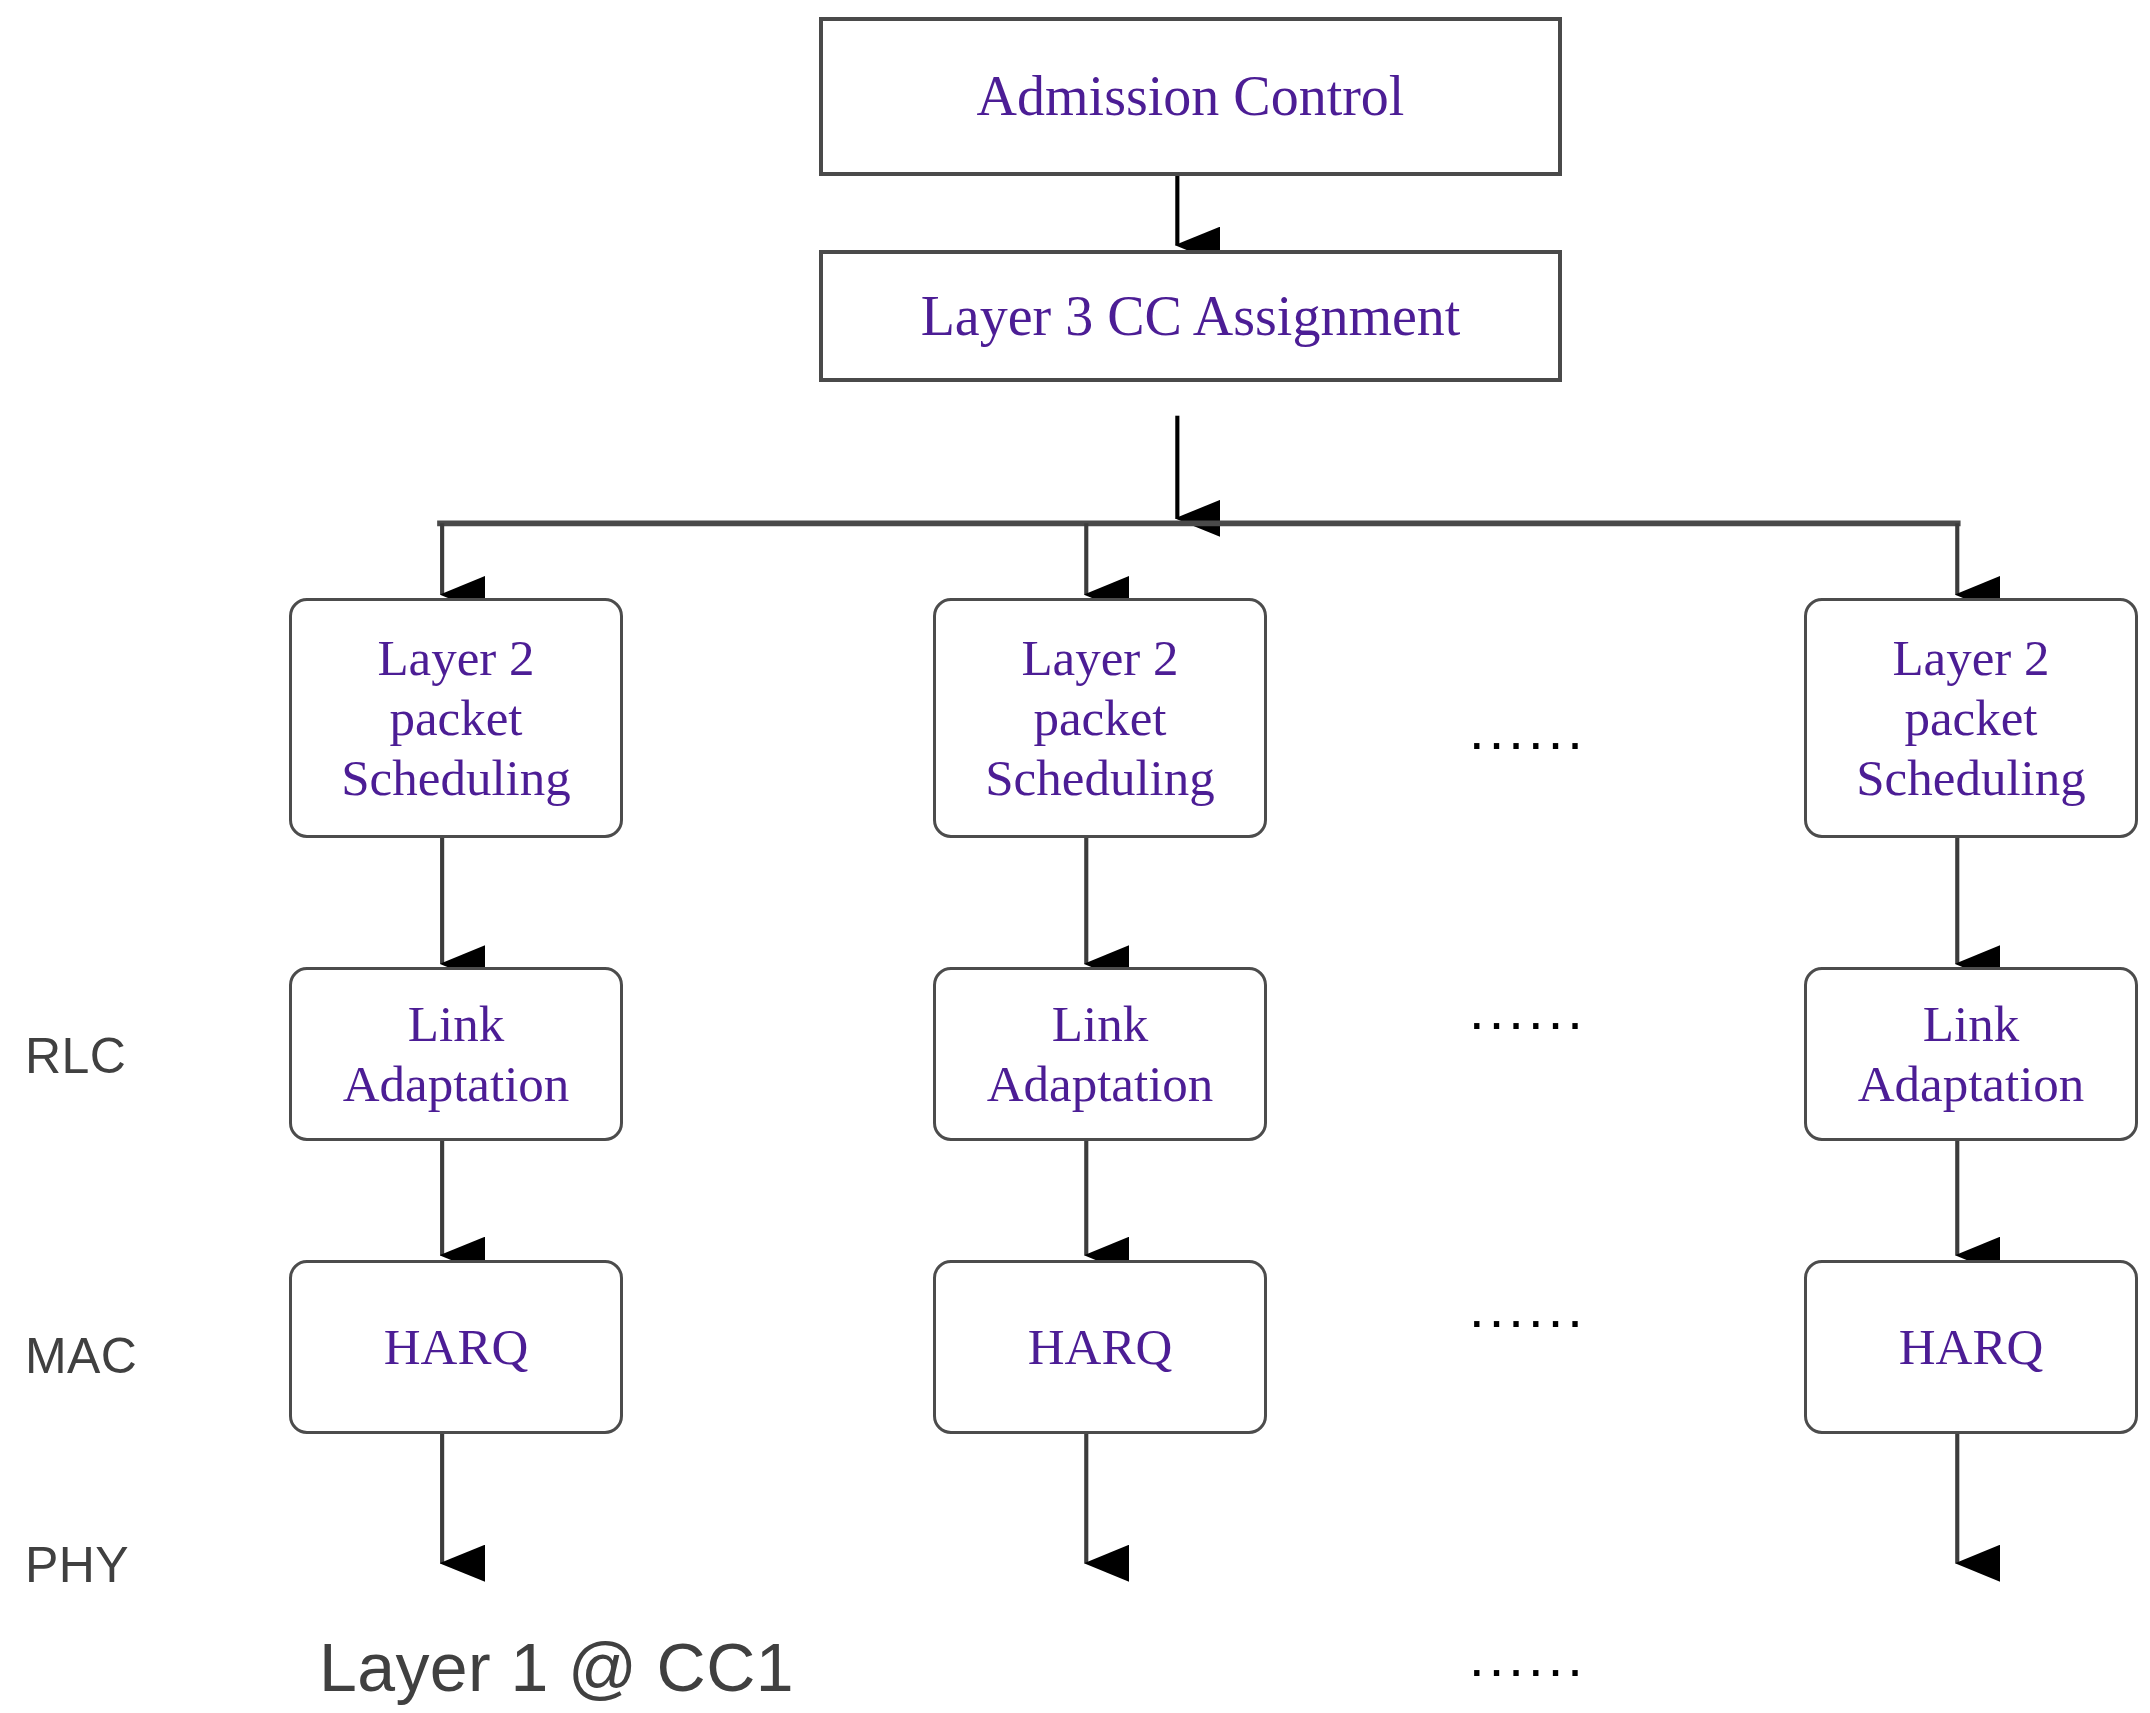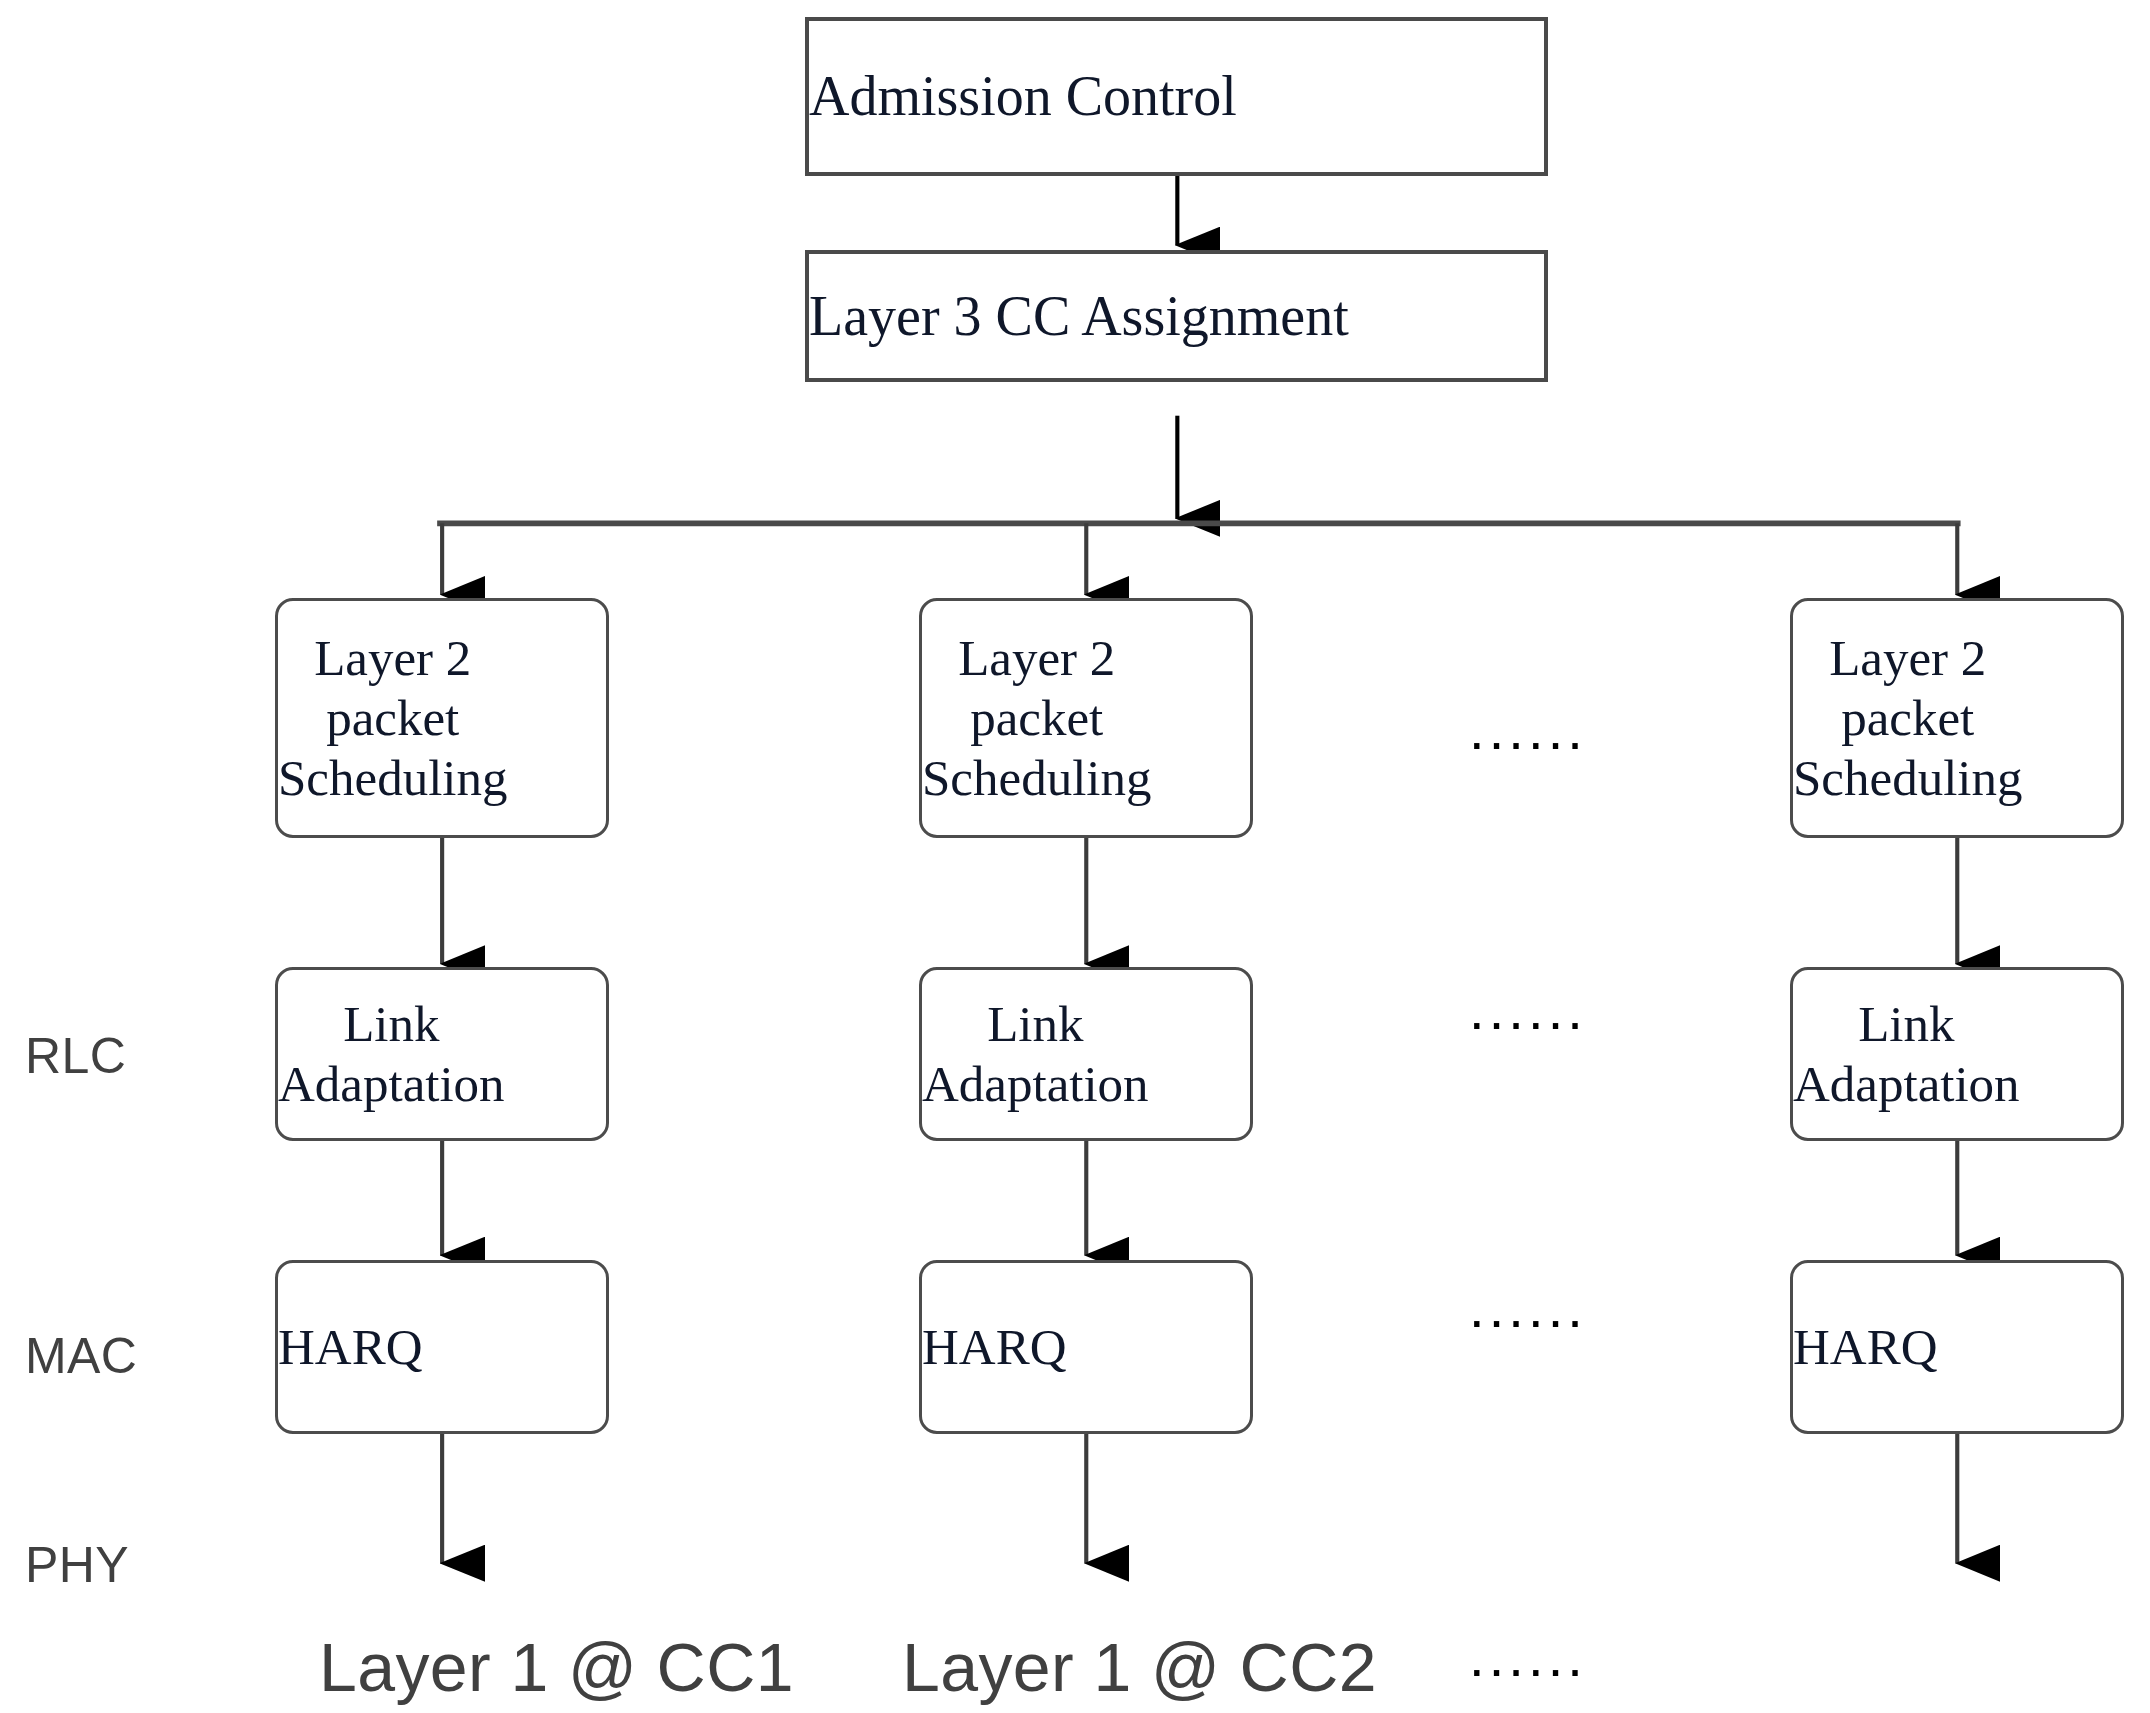--- a/index.html
+++ b/index.html
@@ -17,24 +17,25 @@
   }
 
   
   .node {
     position: absolute;
     box-sizing: border-box;
     background: #ffffff;
     border: 3.3px solid #3c3c3c;
     display: flex;
     align-items: center;
-    justify-content: flex-start;
+    justify-content: center;
     text-align: center;
-    color: #0f172a;
+    color: #4c1d95;
     line-height: 1.18;
+    margin-left: 14px;
   }
   .node.rect {
     border-radius: 0;
     border-width: 4.1px;
     border-color: #4a4a4a;
   }
   .node.rounded {
     border-radius: 18px;
     border-width: 3.3px;
     border-color: #4c4c4c;
@@ -156,23 +157,20 @@
 packet
 Scheduling</span>
   </div>
   <div class="node rounded" style="left:919px; top:967px; width:334px; height:174px; font-size:51px;">
     <span class="node-label">Link
 Adaptation</span>
   </div>
   <div class="node rounded" style="left:919px; top:1260px; width:334px; height:174px; font-size:51px;">
     <span class="node-label">HARQ</span>
   </div>
-  <div class="phy-label" style="left:902px; top:1628px;">
-    <span>Layer 1 @ CC2</span>
-  </div>
 
   <div class="node rounded" style="left:1790px; top:598px; width:334px; height:240px; font-size:51px;">
     <span class="node-label">Layer 2
 packet
 Scheduling</span>
   </div>
   <div class="node rounded" style="left:1790px; top:967px; width:334px; height:174px; font-size:51px;">
     <span class="node-label">Link
 Adaptation</span>
   </div>

